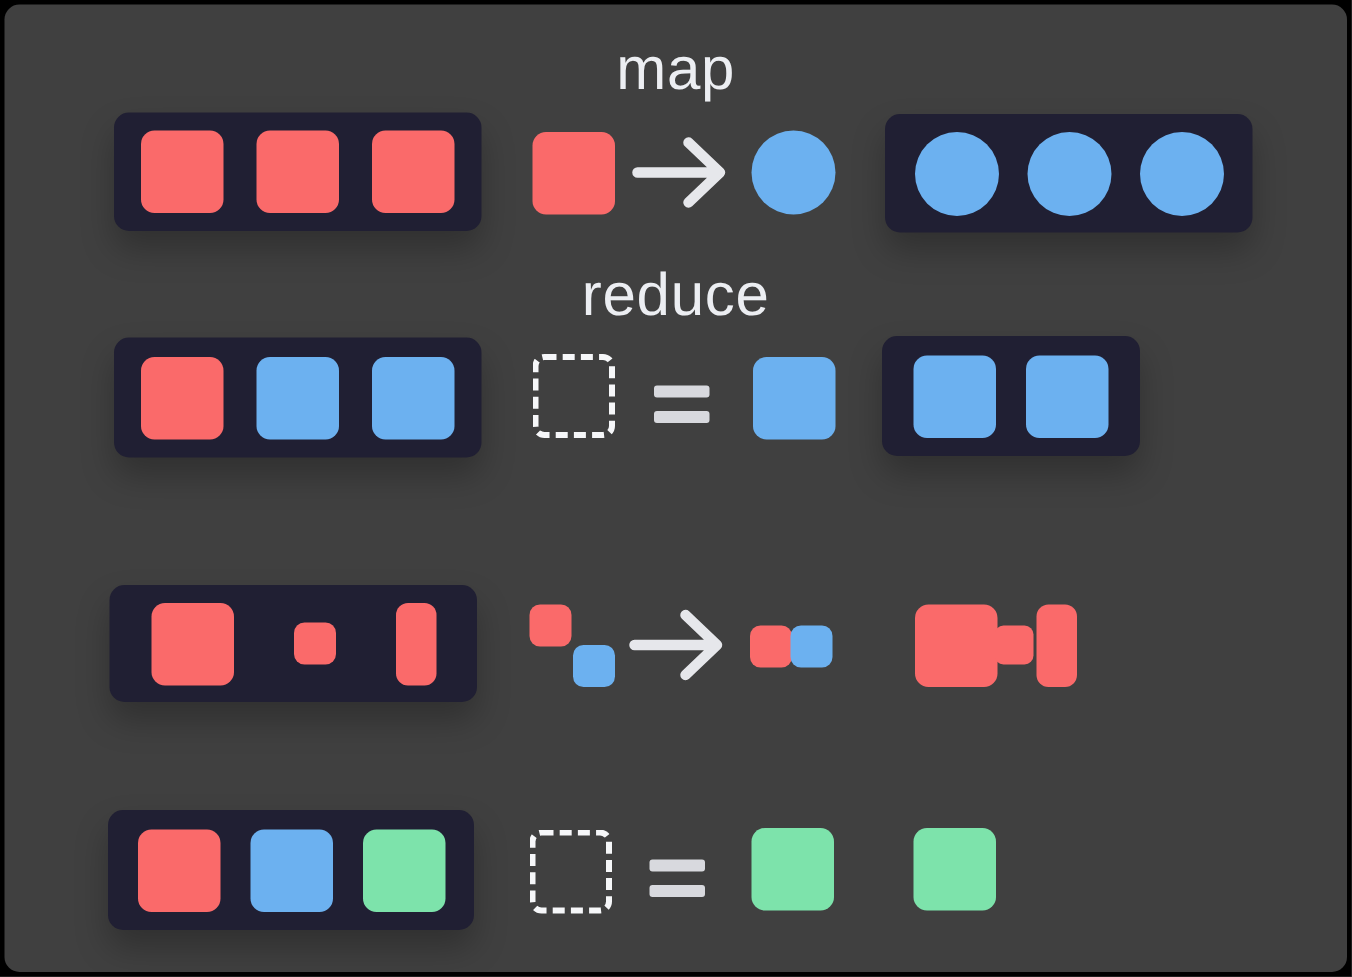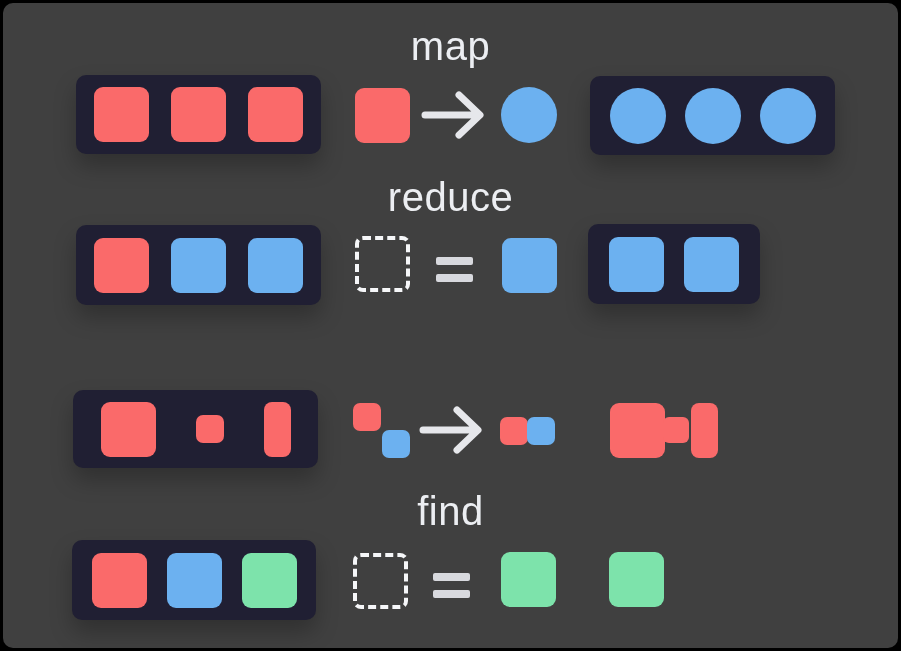--- a/index.html
+++ b/index.html
@@ -154,21 +154,20 @@
   <div class="cluster pair">
       <span class="shape sh-small col-red"></span>
       <span class="shape sh-small col-blue"></span>
     </div>
   <div class="cluster dumbbell">
       <span class="shape sh-square col-red"></span>
       <span class="shape sh-connector col-red"></span>
       <span class="shape sh-tall col-red"></span>
     </div>
 
-  <div class="title t-find">find</div>
   <div class="panel p-find-in">
       <span class="shape sh-square col-red"></span>
       <span class="shape sh-square col-blue"></span>
       <span class="shape sh-square col-green"></span>
     </div>
   <div class="dashed d-find"></div>
   <div class="equals e-find">
     <div class="bar"></div>
     <div class="bar"></div>
   </div>

